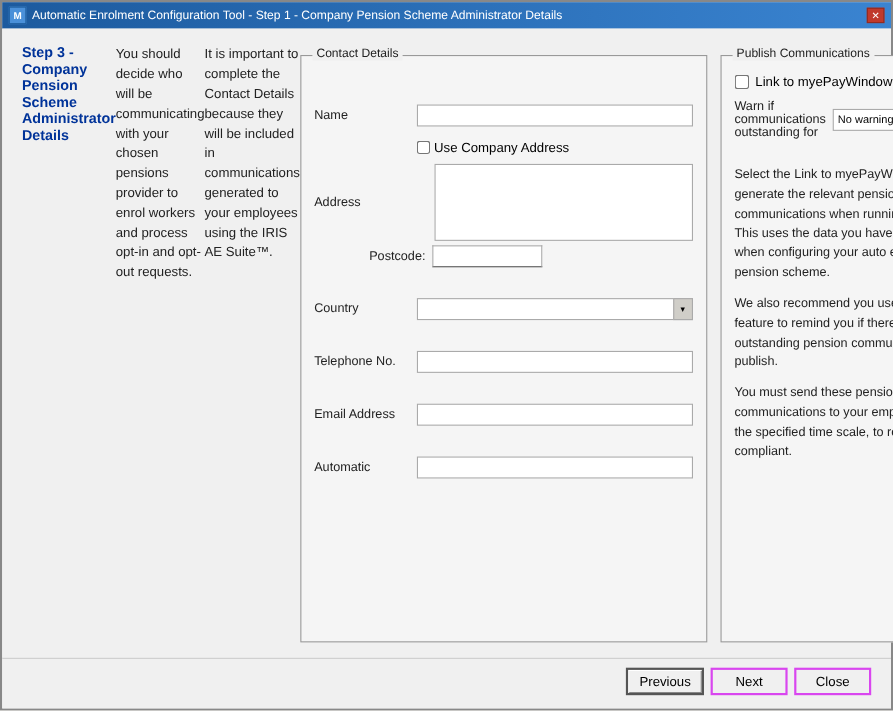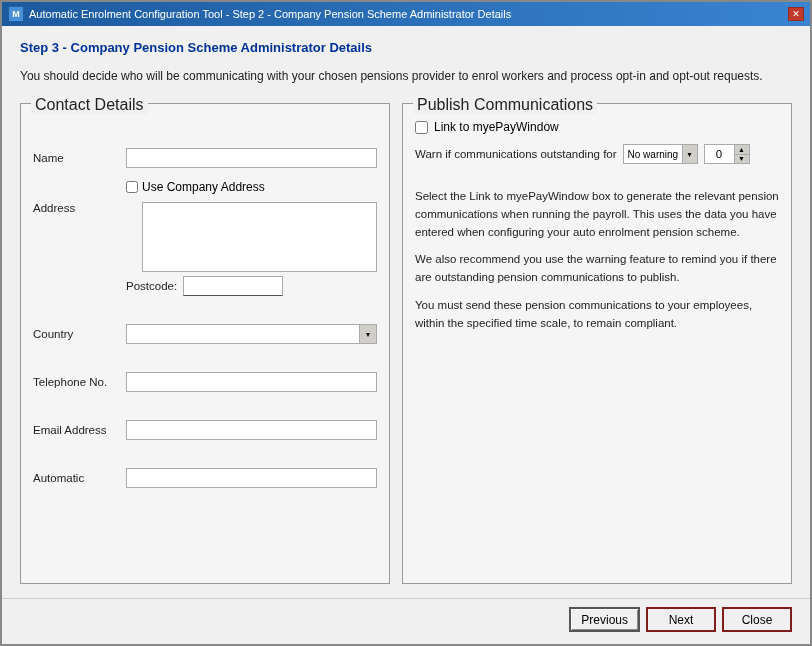--- a/index.html
+++ b/index.html
@@ -62,21 +62,21 @@
       display: flex;
       align-items: center;
       justify-content: center;
       font-size: 9px;
       cursor: pointer;
     }
     .content {
       flex: 1;
       padding: 14px 18px;
       display: flex;
-      flex-direction: column;
+      flex-direction: row;
       background: #f0f0f0;
     }
     .page-title {
       font-size: 13px;
       font-weight: bold;
       color: #003399;
       margin-bottom: 12px;
     }
     .description {
       font-size: 12px;
@@ -96,21 +96,21 @@
       position: relative;
       padding: 16px 12px 12px 12px;
       flex: 1;
     }
     .panel-legend {
       position: absolute;
       top: -8px;
       left: 10px;
       background: #f0f0f0;
       padding: 0 4px;
-      font-size: 16px;
+      font-size: 11px;
       color: #222;
     }
     .left-panel {
       width: 370px;
       flex: 0 0 370px;
     }
     .right-panel {
       flex: 1;
     }
     .form-row {
@@ -154,41 +154,41 @@
       border: 1px solid #aaa;
       background: white;
       padding: 2px 4px;
       font-size: 11.5px;
       font-family: inherit;
       resize: none;
     }
     .postcode-row {
       display: flex;
       align-items: center;
-      margin-left: 93px;
+      margin-left: 50px;
       margin-bottom: 8px;
       gap: 6px;
     }
     .postcode-label {
       font-size: 11.5px;
       color: #222;
     }
     .postcode-input {
       width: 100px;
       height: 20px;
       border: 1px solid #aaa;
       border-bottom: 1px solid #555;
       background: white;
       padding: 2px 4px;
       font-size: 11.5px;
       font-family: inherit;
     }
     .address-row {
       display: flex;
-      align-items: flex-start;
+      align-items: center;
       margin-bottom: 4px;
       gap: 24px;
     }
     .select-wrapper {
       flex: 1;
       position: relative;
       display: flex;
     }
     .select-wrapper select {
       flex: 1;
@@ -302,21 +302,21 @@
       gap: 6px;
       padding: 8px 18px 12px 18px;
       background: #f0f0f0;
       border-top: 1px solid #ccc;
       flex-shrink: 0;
     }
     .footer-btn {
       min-width: 70px;
       height: 25px;
       background: #f0f0f0;
-      border: 2px solid #7f1d1d;
+      border: 2px solid #d946ef;
       font-size: 12px;
       font-family: inherit;
       cursor: pointer;
       padding: 2px 10px;
       display: flex;
       align-items: center;
       justify-content: center;
     }
     .footer-btn.active-btn {
       border: 2px solid #555;
@@ -324,28 +324,29 @@
     }
   </style>
 </head>
 <body>
 
 <div class="window">
 
   <div class="title-bar">
     <div class="title-bar-left">
       <div class="title-icon">M</div>
-      <span class="title-text">Automatic Enrolment Configuration Tool - Step 2 - Company Pension Scheme Administrator Details</span>
+      <span class="title-text">Automatic Enrolment Configuration Tool - Step 1 - Company Pension Scheme Administrator Details</span>
     </div>
     <div class="title-close">✕</div>
   </div>
 
   <div class="content">
     <div class="page-title">Step 3 - Company Pension Scheme Administrator Details</div>
     <div class="description">You should decide who will be communicating with your chosen pensions provider to enrol workers and process opt-in and opt-out requests.</div>
+    <div class="description">It is important to complete the Contact Details because they will be included in communications generated to your employees using the IRIS AE Suite™.</div>
 
     <div class="main-panels">
 
       <div class="panel-box left-panel">
         <div class="panel-legend">Contact Details</div>
 
         <div class="form-row">
           <span class="form-label">Name</span>
           <input class="form-input" type="text" value="" style="">
         </div>

